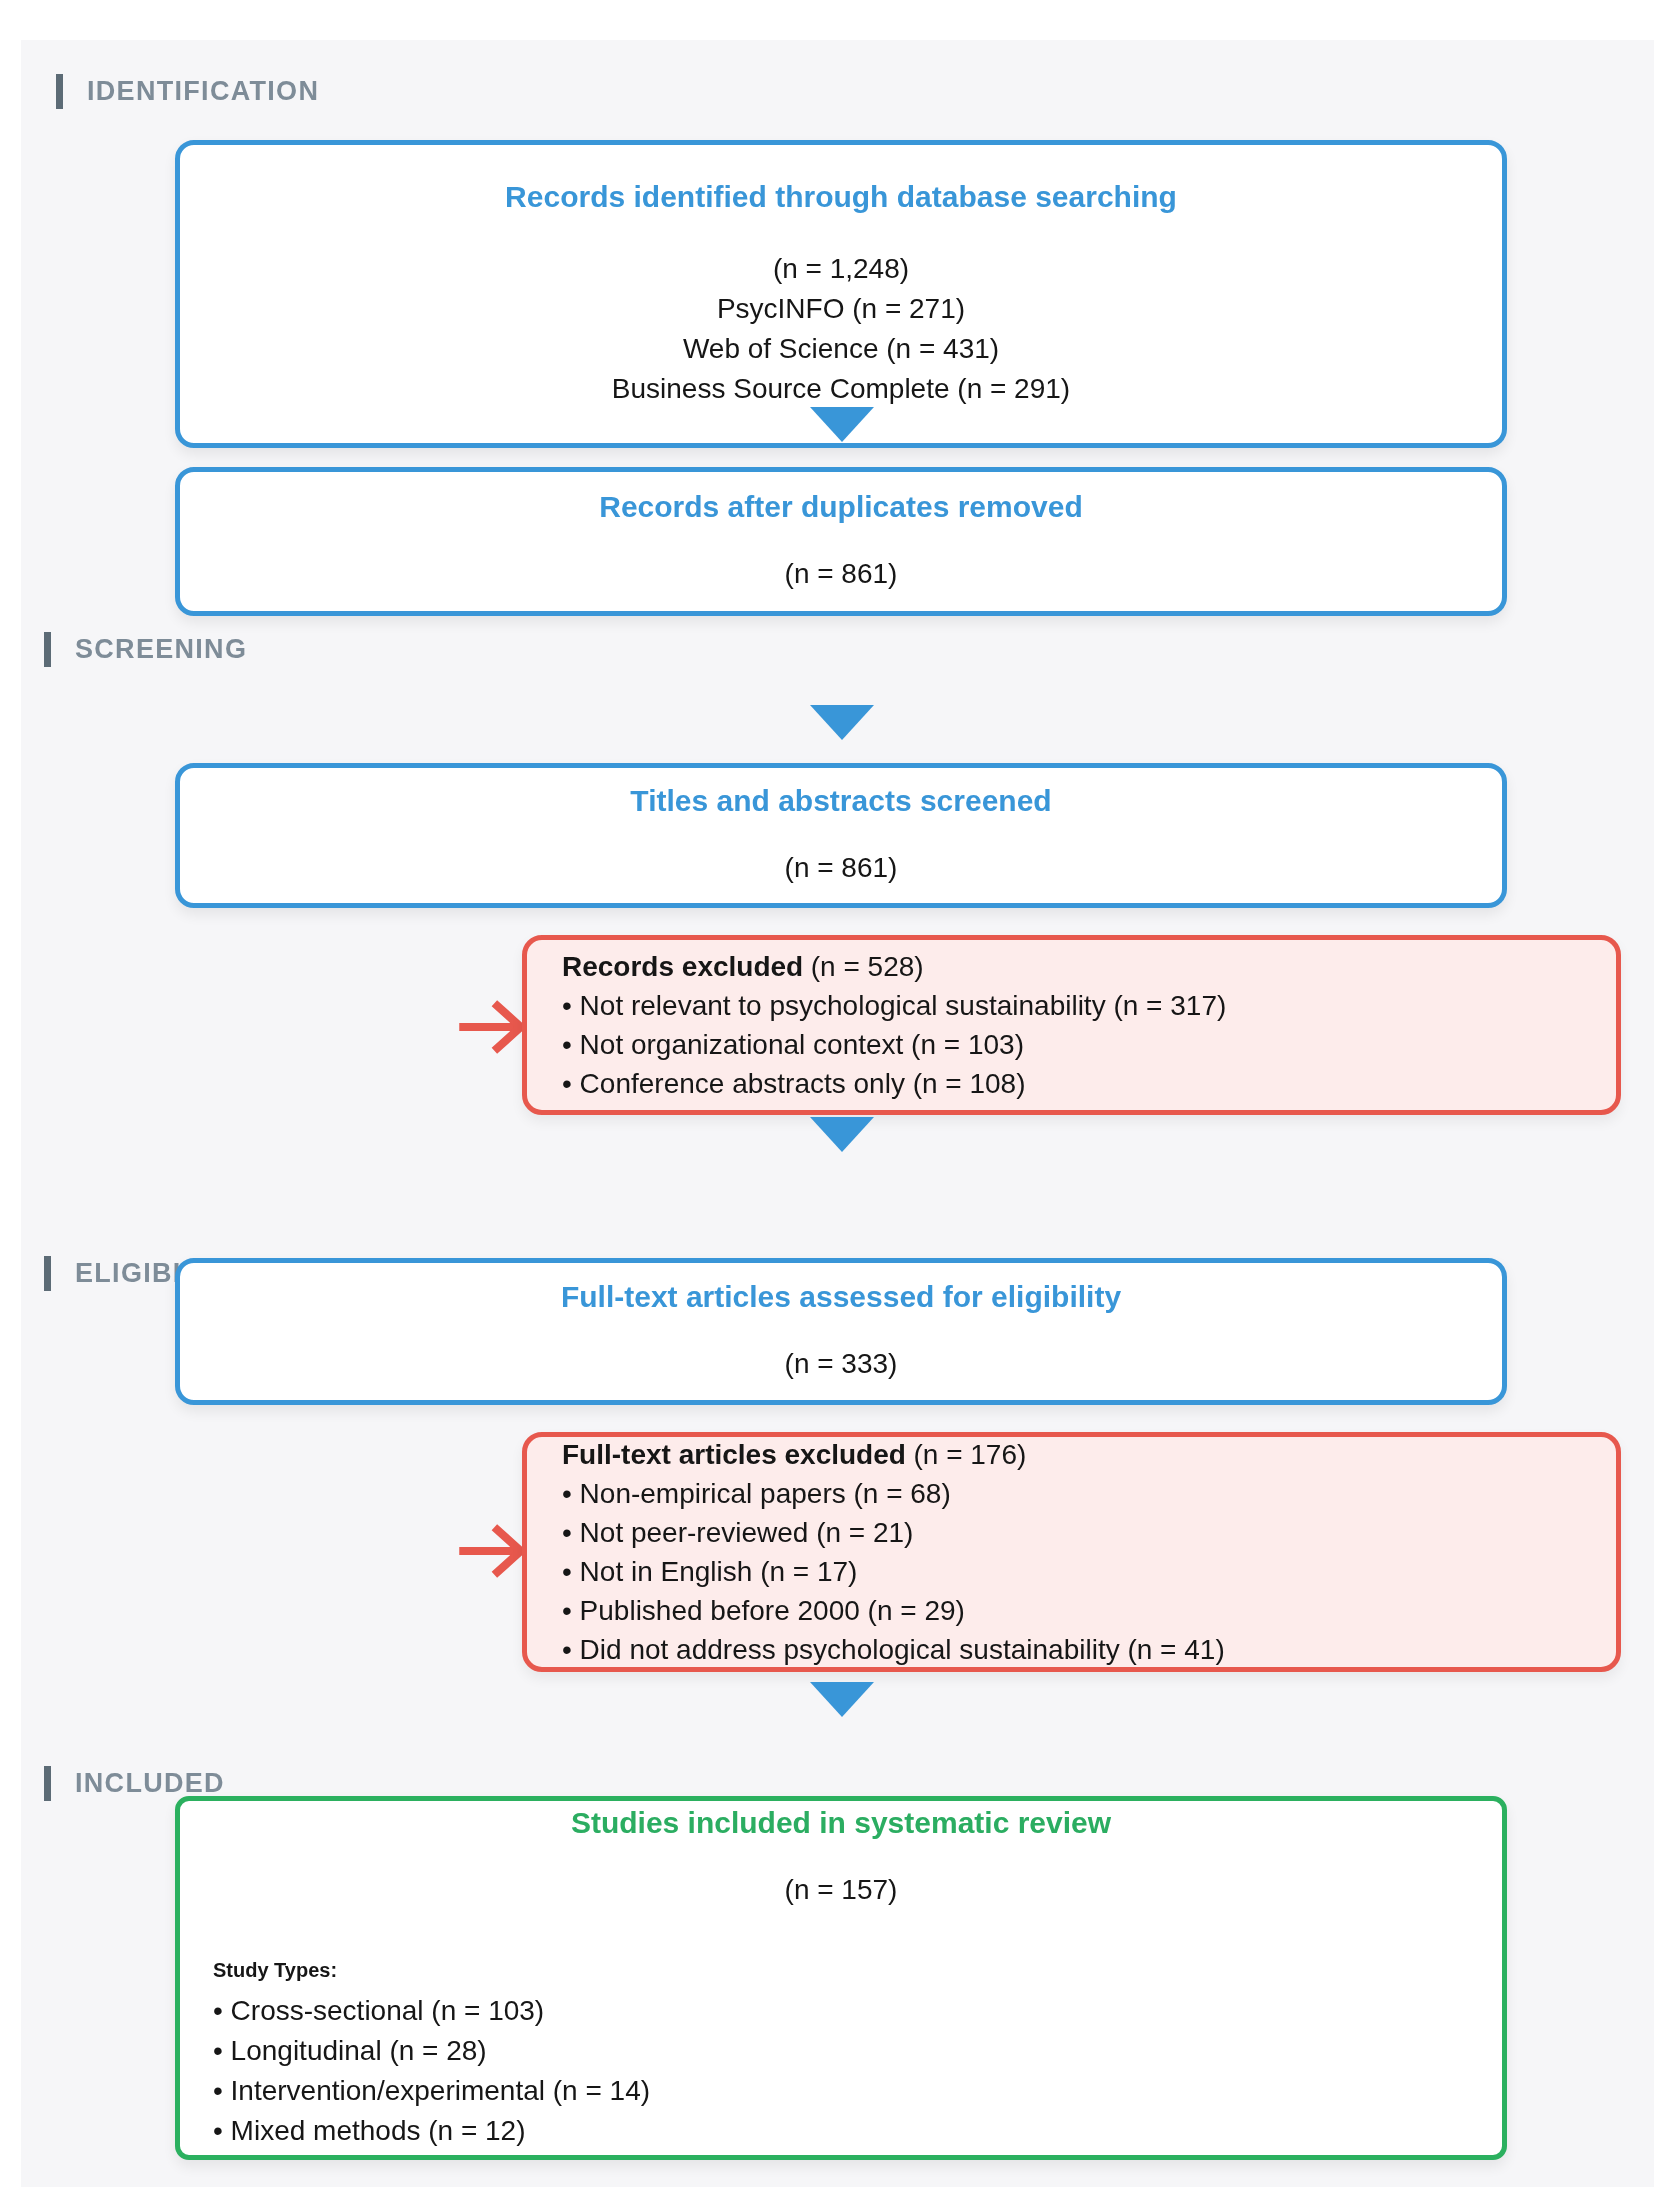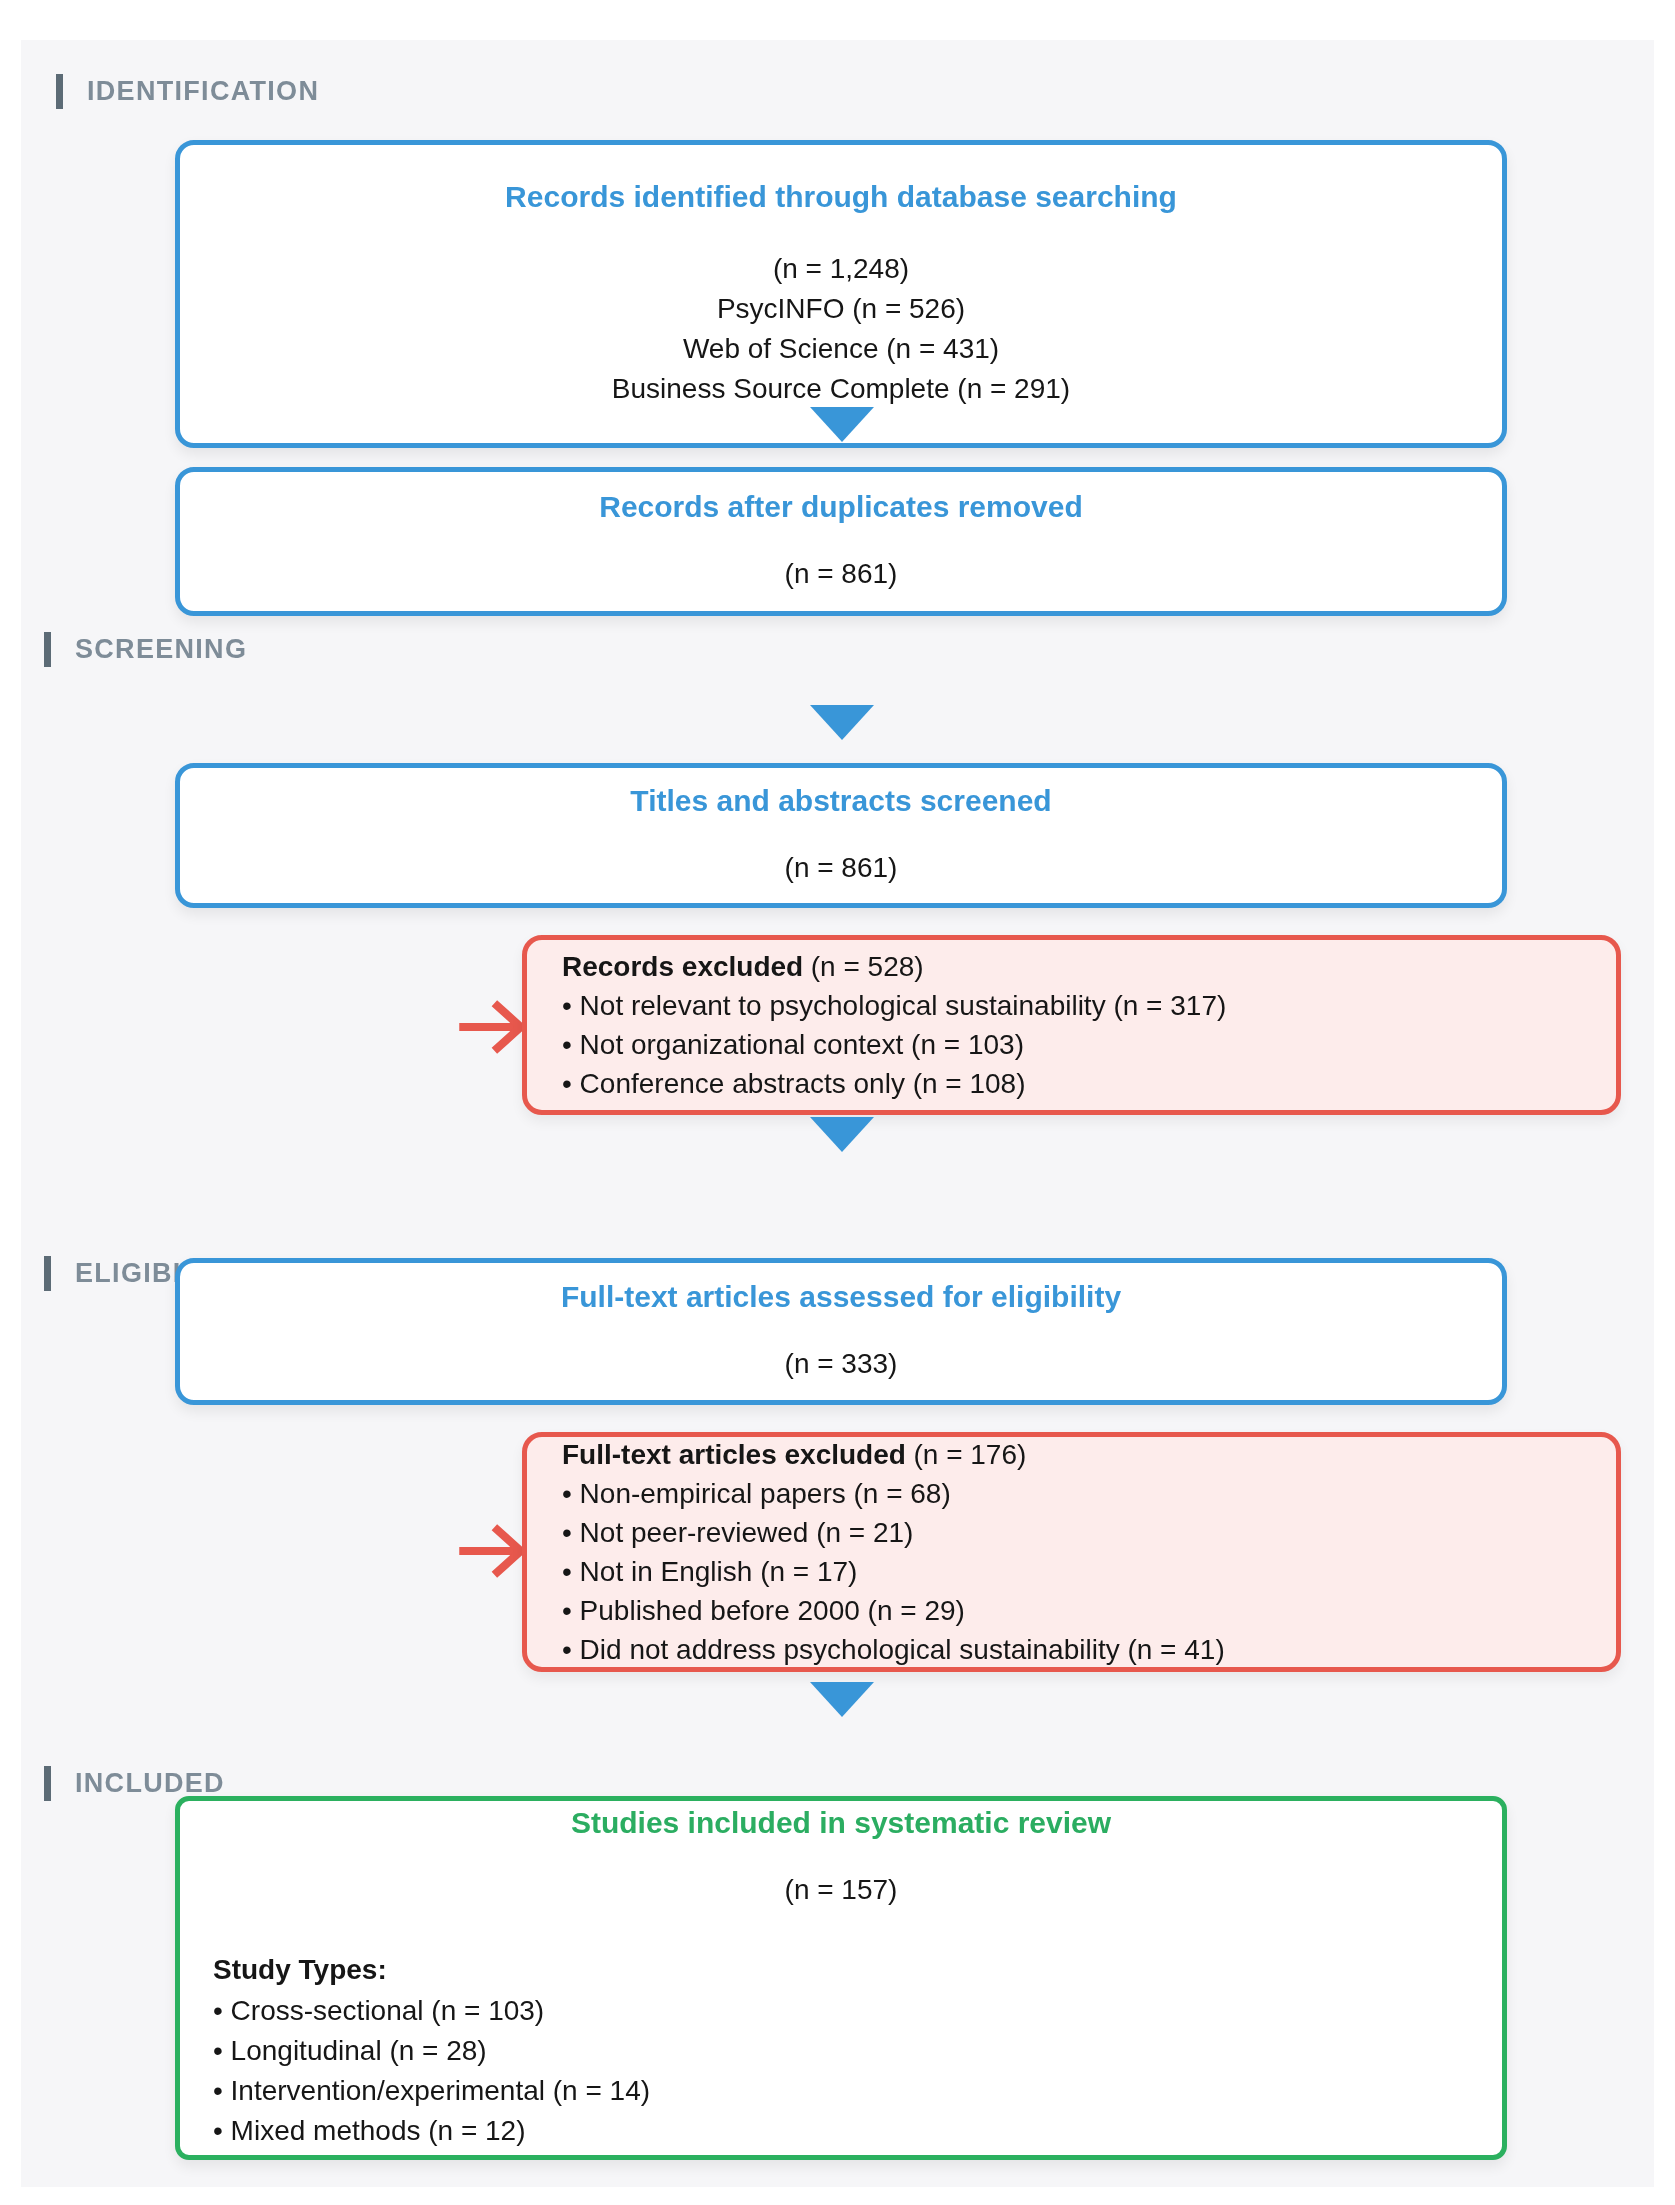--- a/index.html
+++ b/index.html
@@ -117,42 +117,42 @@
   }
   
   .study-types {
     width: 100%;
     box-sizing: border-box;
     padding-left: 33px;
     margin-top: 39px;
     text-align: left;
   }
   .study-heading {
-    font-size: 28px;
+    font-size: 20px;
     font-weight: bold;
     line-height: 42px;
     color: #161616;
   }
   .study-list li { line-height: 40px; }
 </style>
 </head>
 <body>
 
 <div class="page">
   <div class="panel"></div>
 
   <div class="section-label" style="top:74px;margin-left:12px;">
     <div class="bar"></div>
     <div class="text">IDENTIFICATION</div>
   </div>
 
   <div class="flow-box" style="top:140px; height:308px;">
     <div class="box-title">Records identified through database searching</div>
     <div class="box-line">(n = 1,248)</div>
-    <div class="box-line">PsycINFO (n = 526)</div>
+    <div class="box-line">PsycINFO (n = 271)</div>
     <div class="box-line">Web of Science (n = 431)</div>
     <div class="box-line">Business Source Complete (n = 291)</div>
   </div>
 
   <div class="down-arrow" style="top:407px;"></div>
 
   <div class="flow-box" style="top:467px; height:149px;">
     <div class="box-title" style="margin-bottom:30px;">Records after duplicates removed</div>
     <div class="box-line">(n = 861)</div>
   </div>

